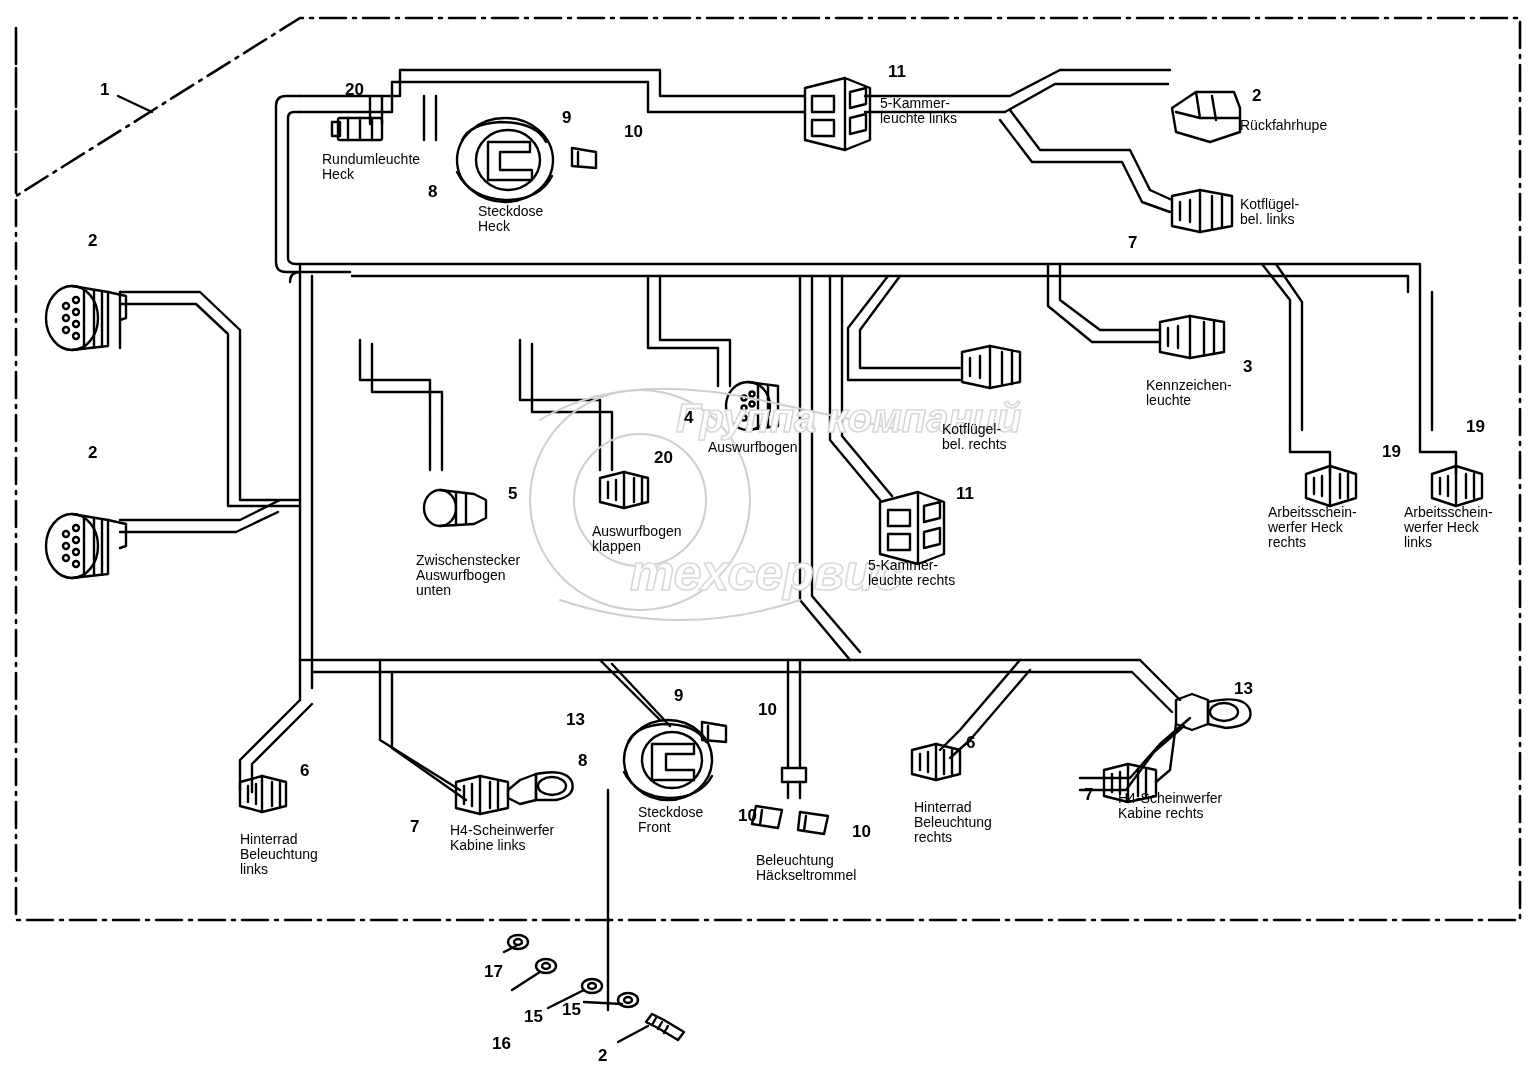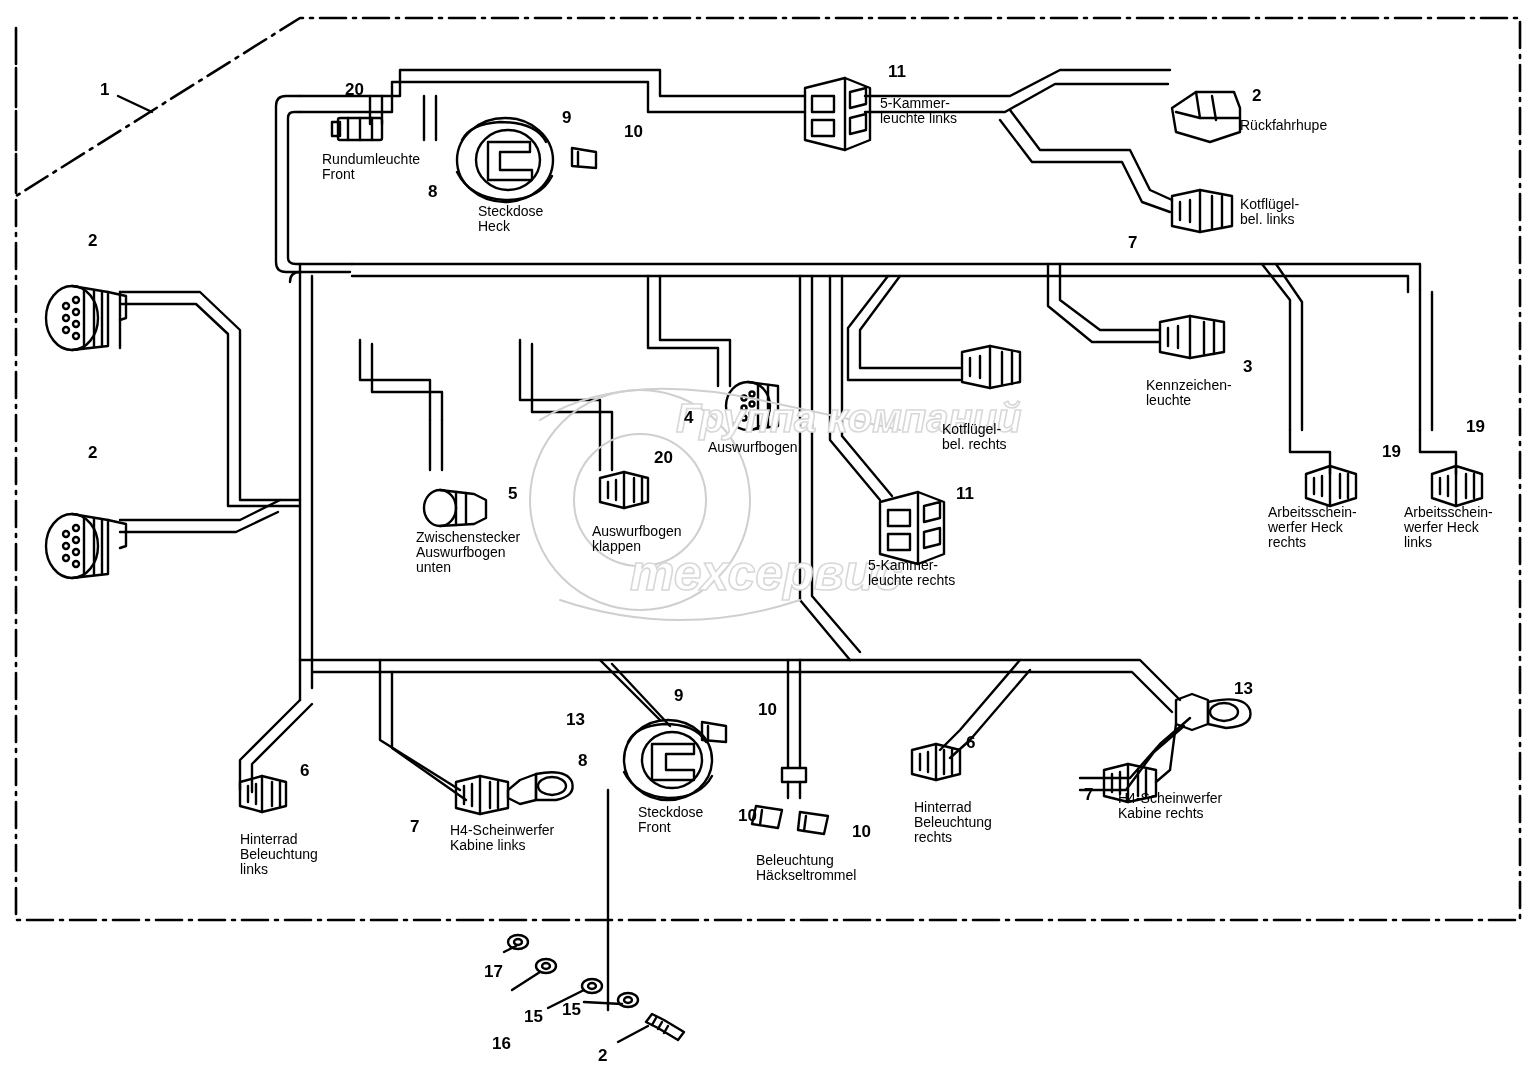--- a/index.html
+++ b/index.html
@@ -331,36 +331,36 @@
         <path d="M540 420 Q620 370 760 400 L900 430"></path>
         <path d="M560 600 Q680 640 800 600"></path>
       </g>
     </g>
   </svg>
 
   <div class="wm" style="left:676px;top:396px;font-size:40px;">Группа компаний</div>
   <div class="wm" style="left:630px;top:544px;font-size:50px;">техсервис</div>
 
   <div class="lbl" style="left:322px;top:152px;">Rundumleuchte
-Front</div>
+Heck</div>
   <div class="lbl" style="left:478px;top:204px;">Steckdose
 Heck</div>
   <div class="lbl" style="left:880px;top:96px;">5-Kammer-
 leuchte links</div>
   <div class="lbl" style="left:1240px;top:118px;">Rückfahrhupe</div>
   <div class="lbl" style="left:1240px;top:197px;">Kotflügel-
 bel. links</div>
   <div class="lbl" style="left:1146px;top:378px;">Kennzeichen-
 leuchte</div>
   <div class="lbl" style="left:942px;top:422px;">Kotflügel-
 bel. rechts</div>
   <div class="lbl" style="left:708px;top:440px;">Auswurfbogen</div>
   <div class="lbl" style="left:592px;top:524px;">Auswurfbogen
 klappen</div>
-  <div class="lbl" style="left:416px;top:530px;">Zwischenstecker
+  <div class="lbl" style="left:416px;top:553px;">Zwischenstecker
 Auswurfbogen
 unten</div>
   <div class="lbl" style="left:868px;top:558px;">5-Kammer-
 leuchte rechts</div>
   <div class="lbl" style="left:1268px;top:505px;">Arbeitsschein-
 werfer Heck
 rechts</div>
   <div class="lbl" style="left:1404px;top:505px;">Arbeitsschein-
 werfer Heck
 links</div>

